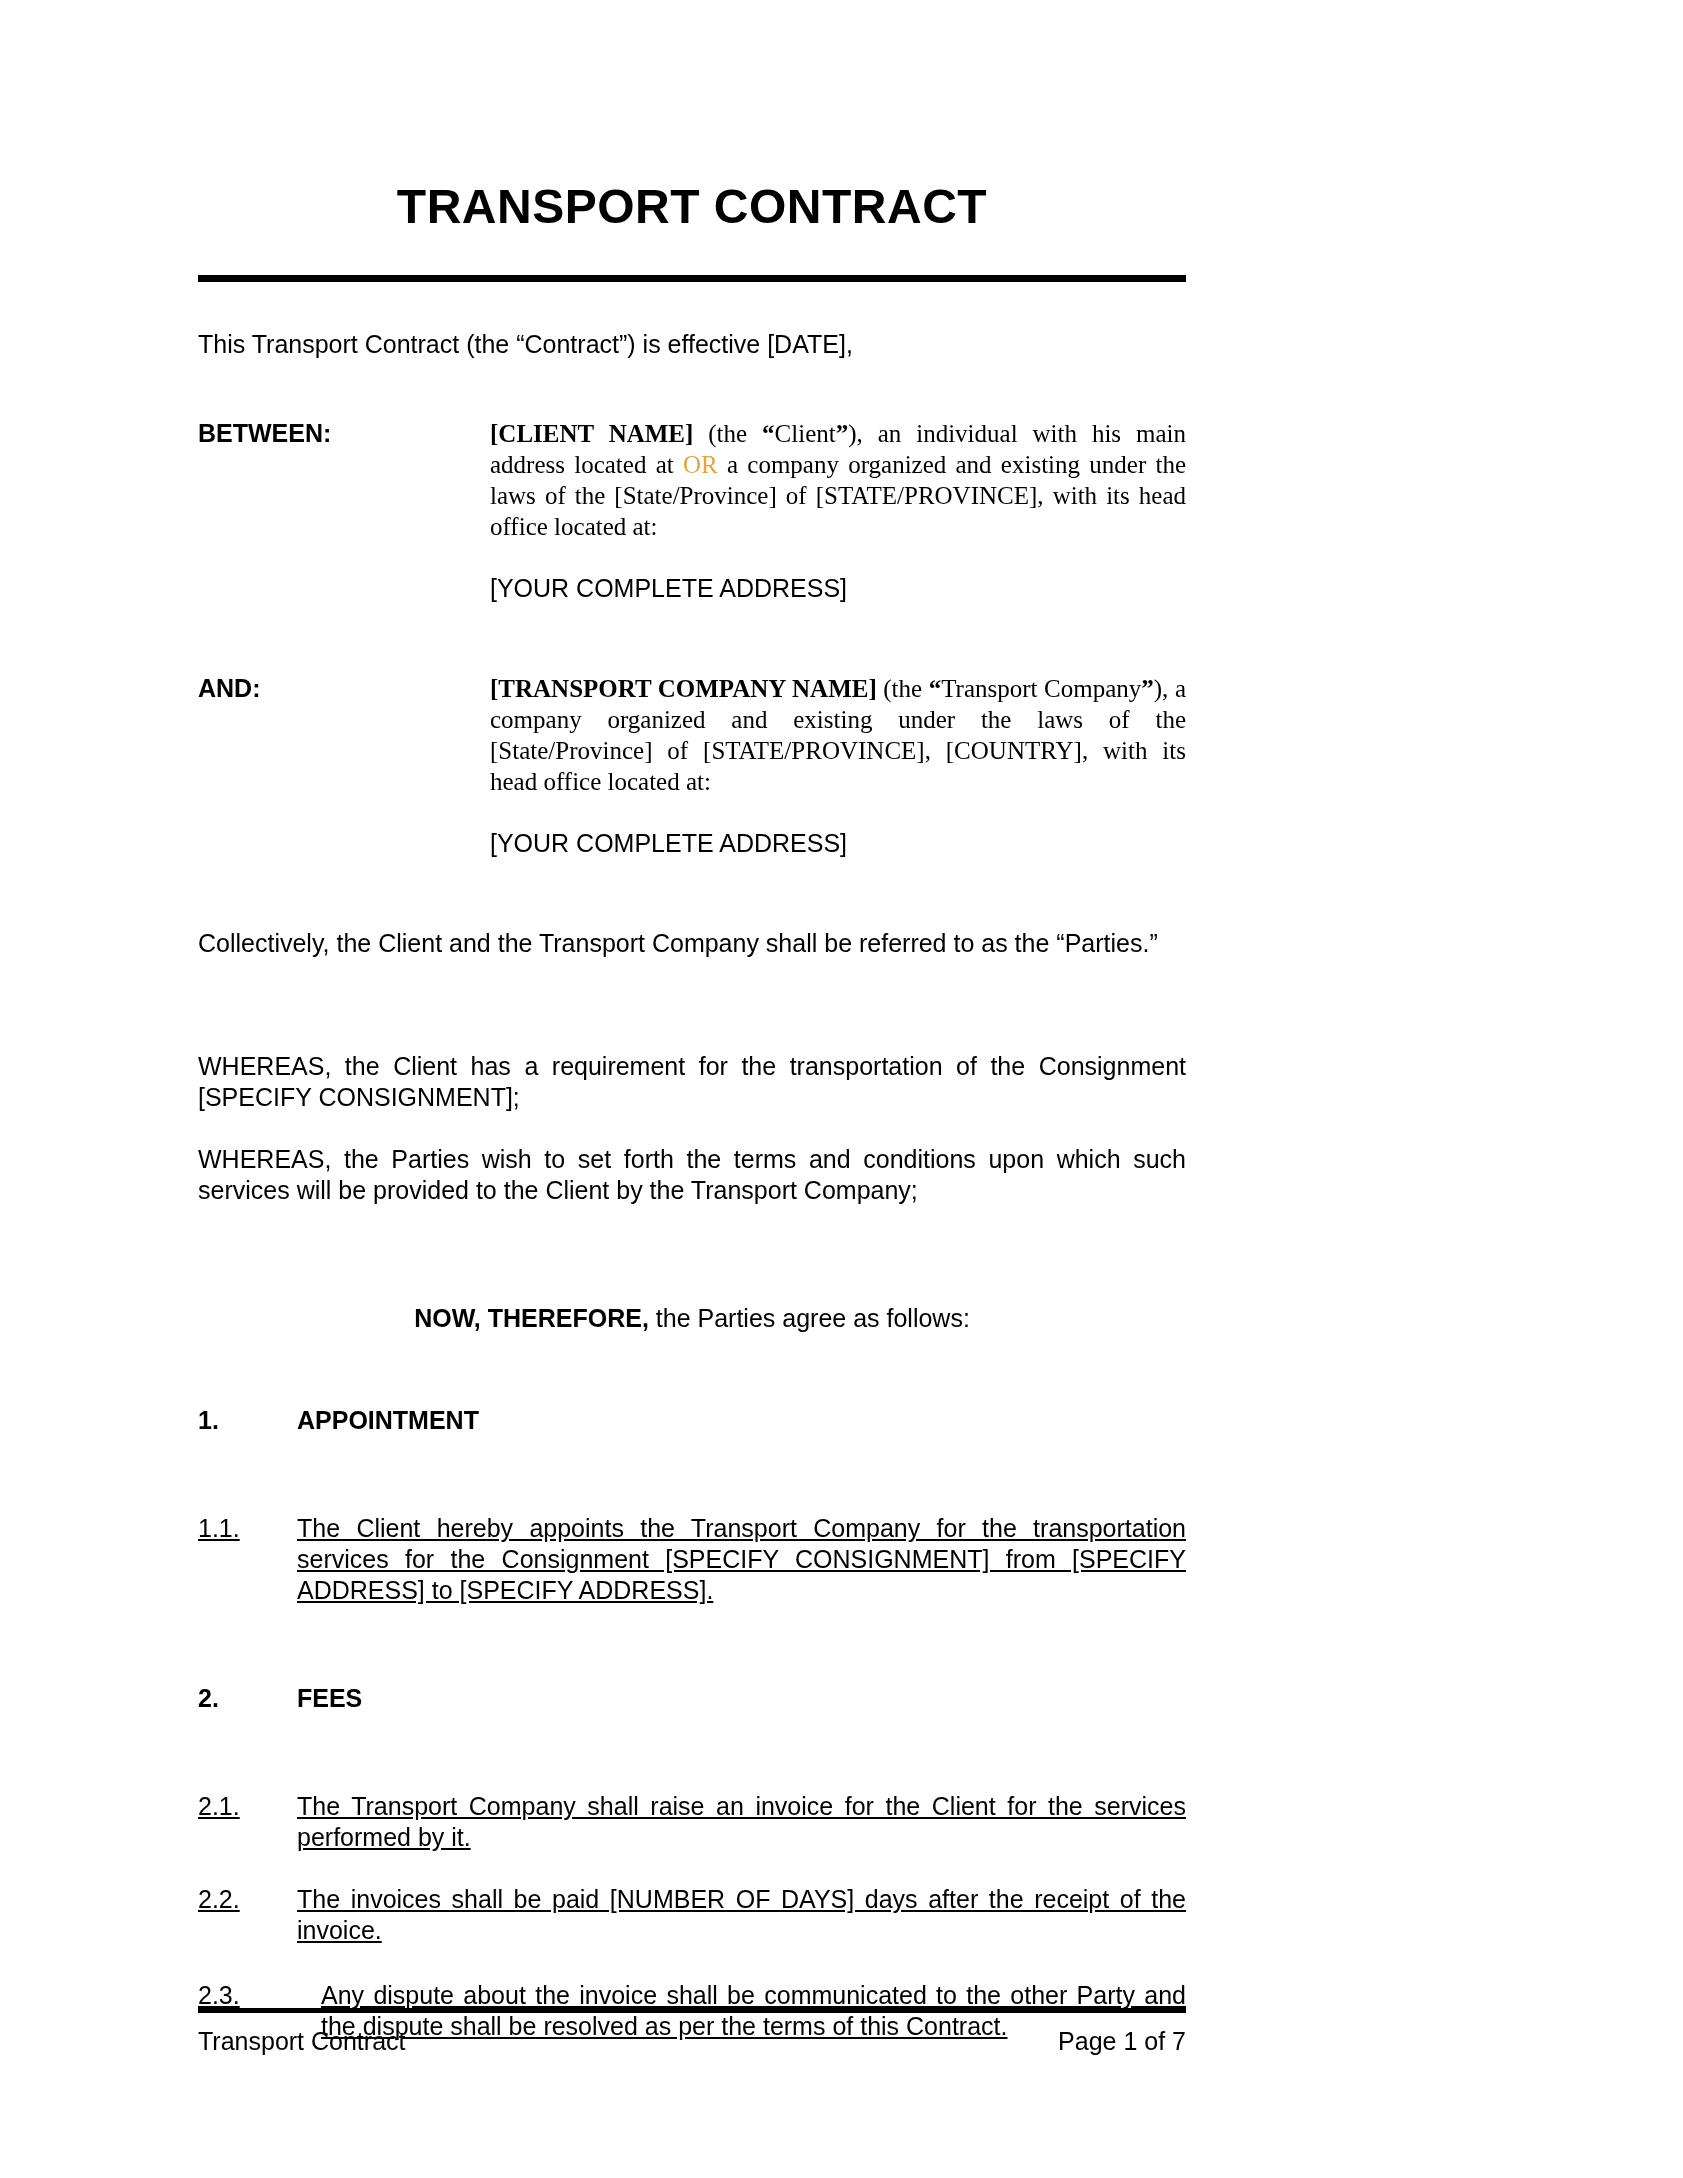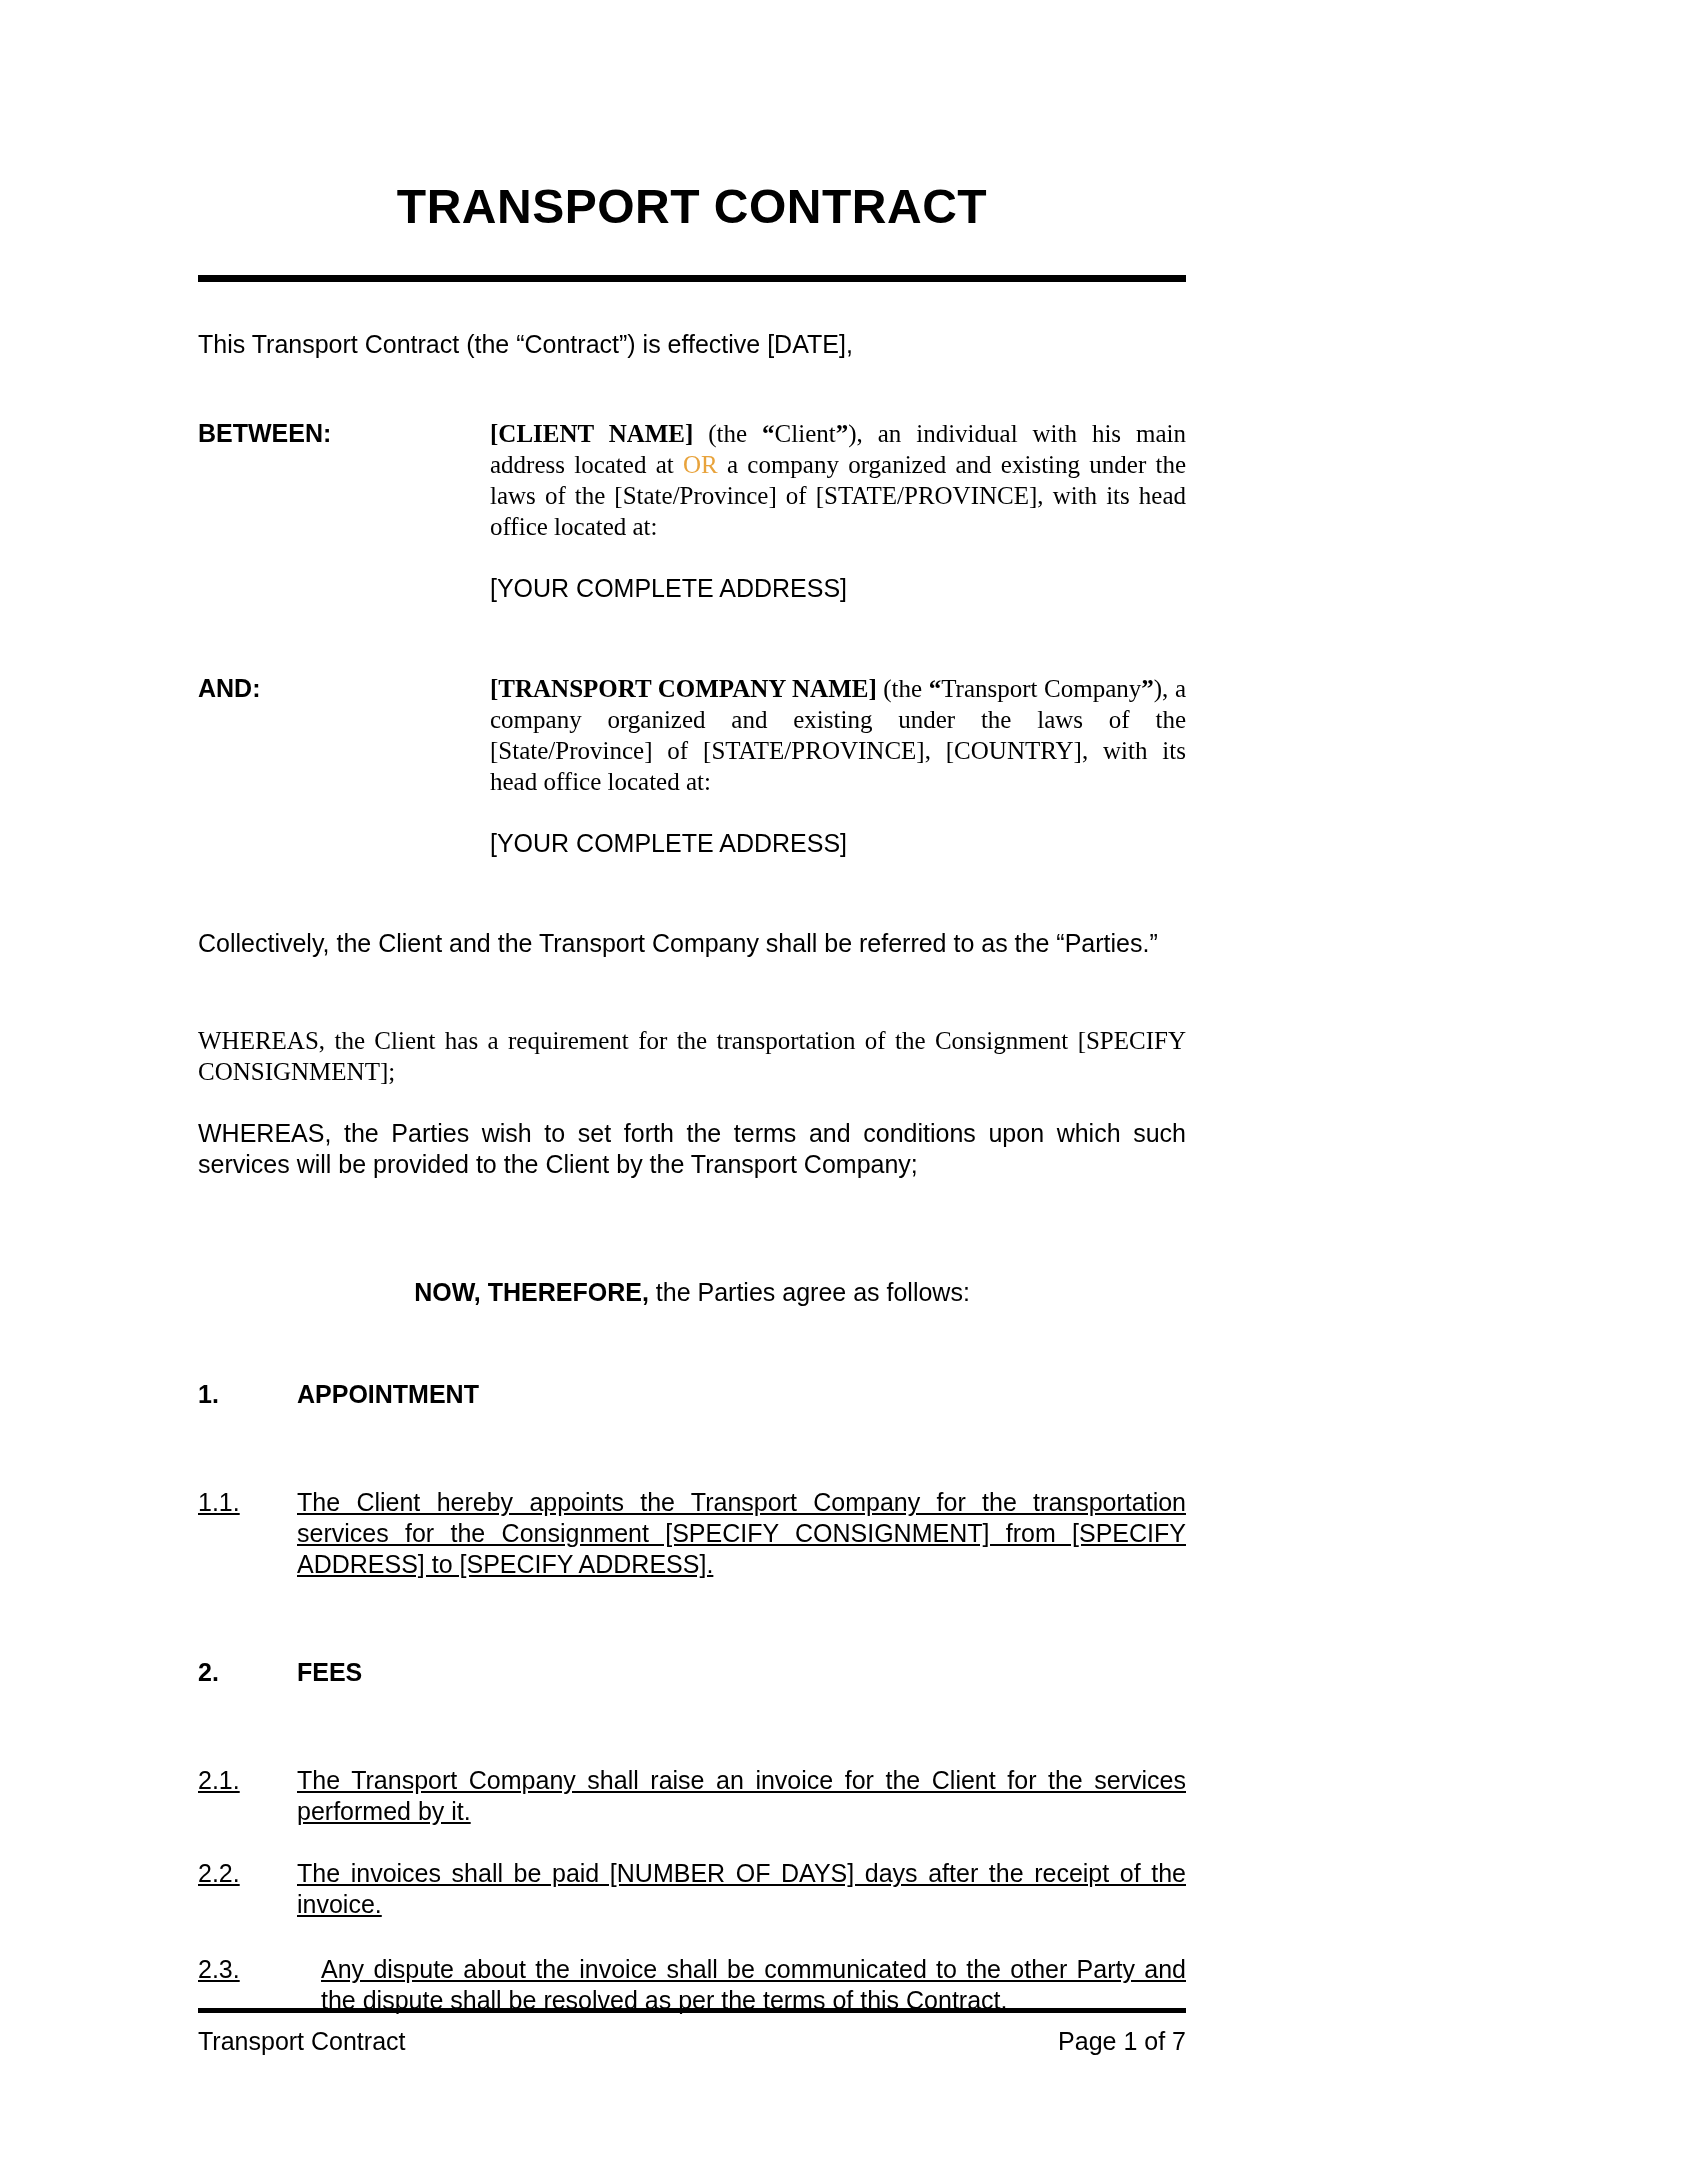--- a/index.html
+++ b/index.html
@@ -47,21 +47,21 @@
     flex: 0 0 292px;
     font-weight: bold;
   }
   .party-body { flex: 1; }
   .party-text { text-align: justify; font-family: Liberation Serif, serif; }
   .party-address { margin-top: 31px; }
   .party-between { margin-top: 58px; }
   .party-and { margin-top: 69px; }
   .collective { margin-top: 69px; }
   .recital { text-align: justify; }
-  .recital-1 { margin-top: 66px; font-family: Liberation Serif, serif; }
+  .recital-1 { margin-top: 92px; }
   .recital-2 { margin-top: 31px; }
   .recital-3 { margin-top: 31px; }
   .therefore { margin-top: 97px; text-align: center; }
   .section-heading-row {
     display: flex;
     font-weight: bold;
   }
   .clause-row {
     display: flex;
     text-decoration: underline;

